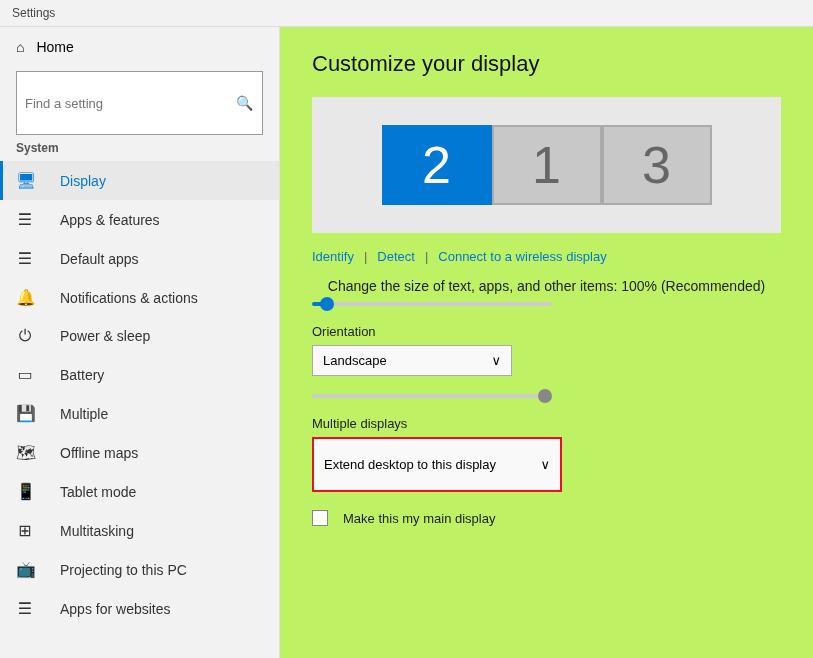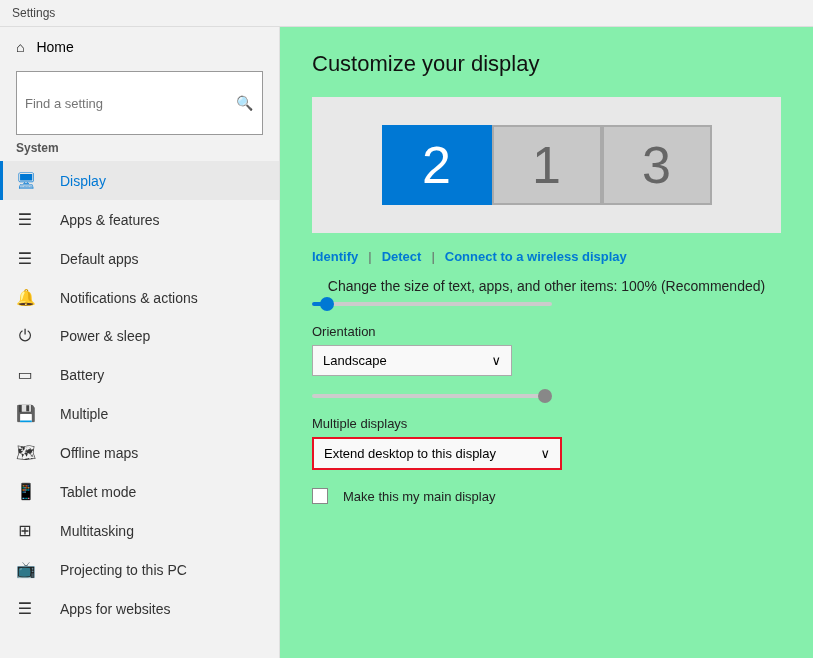--- a/index.html
+++ b/index.html
@@ -91,21 +91,21 @@
     }
     .sidebar-item .item-label {
       font-size: 14px;
       margin-left: 12px;
     }
     .sidebar-item.active .item-label { color: #0078d4; }
 
     
     .content {
       flex: 1;
-      background: #86efac;
+      background: #bef264;
       overflow-y: auto;
       padding: 24px 32px;
     }
     .content-title {
       font-size: 22px;
       font-weight: 300;
       color: #111;
       margin-bottom: 20px;
     }
     
@@ -141,21 +141,20 @@
       display: flex;
       gap: 0;
       margin-bottom: 14px;
       align-items: center;
       font-size: 13px;
     }
     .display-actions a {
       color: #0078d4;
       text-decoration: none;
       margin-right: 10px;
-      font-weight: bold;
     }
     .display-actions .separator {
       color: #666;
       margin-right: 10px;
     }
     
     .scale-label {
       font-size: 14px;
       color: #222;
       margin-bottom: 8px;
@@ -222,21 +221,21 @@
       border-radius: 50%;
       position: absolute;
       top: -5px;
       right: 0;
     }
     
     .multiple-displays-select {
       width: 250px;
       border: 2px solid #e81123;
       background: #f9f9f9;
-      padding: 7px 10px;
+      padding: 18px 10px;
       font-size: 13px;
       display: flex;
       align-items: center;
       justify-content: space-between;
       cursor: pointer;
       margin-bottom: 18px;
     }
     
     .checkbox-row {
       display: flex;

